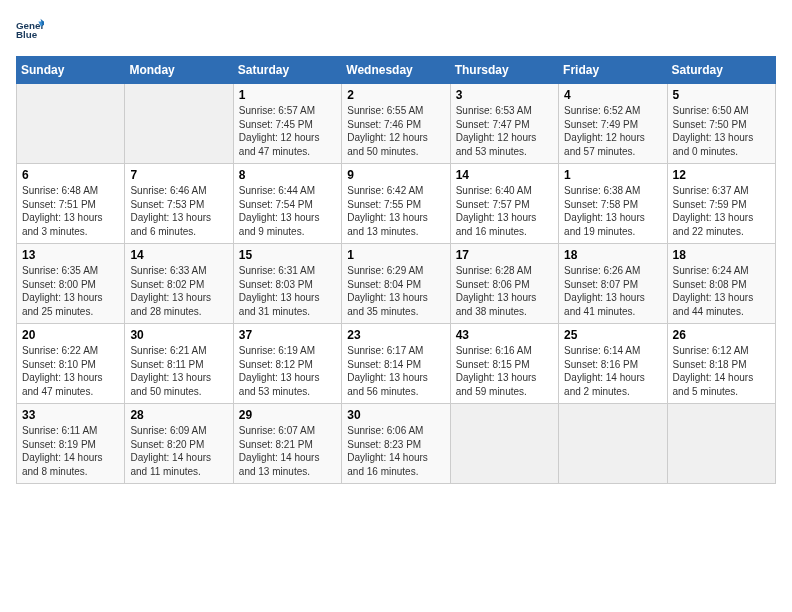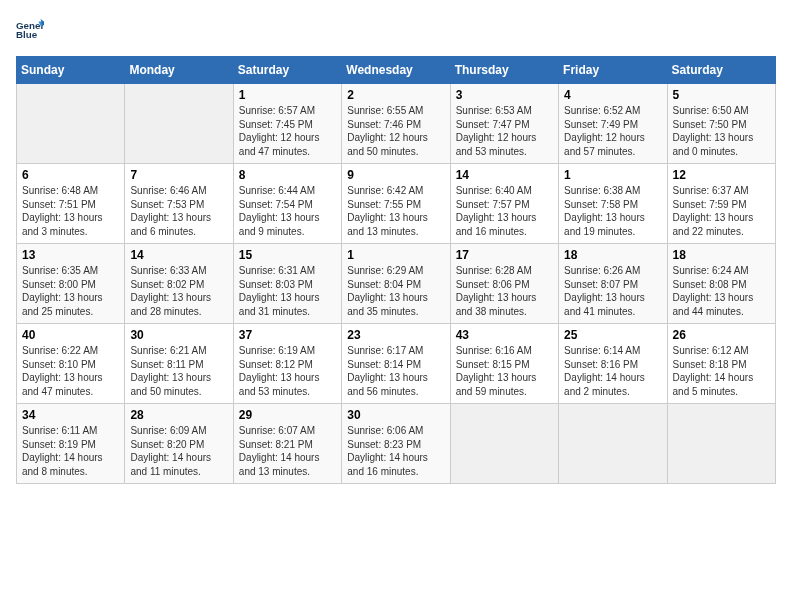--- a/index.html
+++ b/index.html
@@ -197,21 +197,21 @@
           <div class="day-num">18</div>
           <div class="day-info">Sunrise: 6:26 AM<br>Sunset: 8:07 PM<br>Daylight: 13 hours and 41 minutes.</div>
         </td>
         <td>
           <div class="day-num">18</div>
           <div class="day-info">Sunrise: 6:24 AM<br>Sunset: 8:08 PM<br>Daylight: 13 hours and 44 minutes.</div>
         </td>
       </tr>
       <tr>
         <td>
-          <div class="day-num">40</div>
+          <div class="day-num">20</div>
           <div class="day-info">Sunrise: 6:22 AM<br>Sunset: 8:10 PM<br>Daylight: 13 hours and 47 minutes.</div>
         </td>
         <td>
           <div class="day-num">30</div>
           <div class="day-info">Sunrise: 6:21 AM<br>Sunset: 8:11 PM<br>Daylight: 13 hours and 50 minutes.</div>
         </td>
         <td>
           <div class="day-num">37</div>
           <div class="day-info">Sunrise: 6:19 AM<br>Sunset: 8:12 PM<br>Daylight: 13 hours and 53 minutes.</div>
         </td>
@@ -227,21 +227,21 @@
           <div class="day-num">25</div>
           <div class="day-info">Sunrise: 6:14 AM<br>Sunset: 8:16 PM<br>Daylight: 14 hours and 2 minutes.</div>
         </td>
         <td>
           <div class="day-num">26</div>
           <div class="day-info">Sunrise: 6:12 AM<br>Sunset: 8:18 PM<br>Daylight: 14 hours and 5 minutes.</div>
         </td>
       </tr>
       <tr>
         <td>
-          <div class="day-num">34</div>
+          <div class="day-num">33</div>
           <div class="day-info">Sunrise: 6:11 AM<br>Sunset: 8:19 PM<br>Daylight: 14 hours and 8 minutes.</div>
         </td>
         <td>
           <div class="day-num">28</div>
           <div class="day-info">Sunrise: 6:09 AM<br>Sunset: 8:20 PM<br>Daylight: 14 hours and 11 minutes.</div>
         </td>
         <td>
           <div class="day-num">29</div>
           <div class="day-info">Sunrise: 6:07 AM<br>Sunset: 8:21 PM<br>Daylight: 14 hours and 13 minutes.</div>
         </td>

